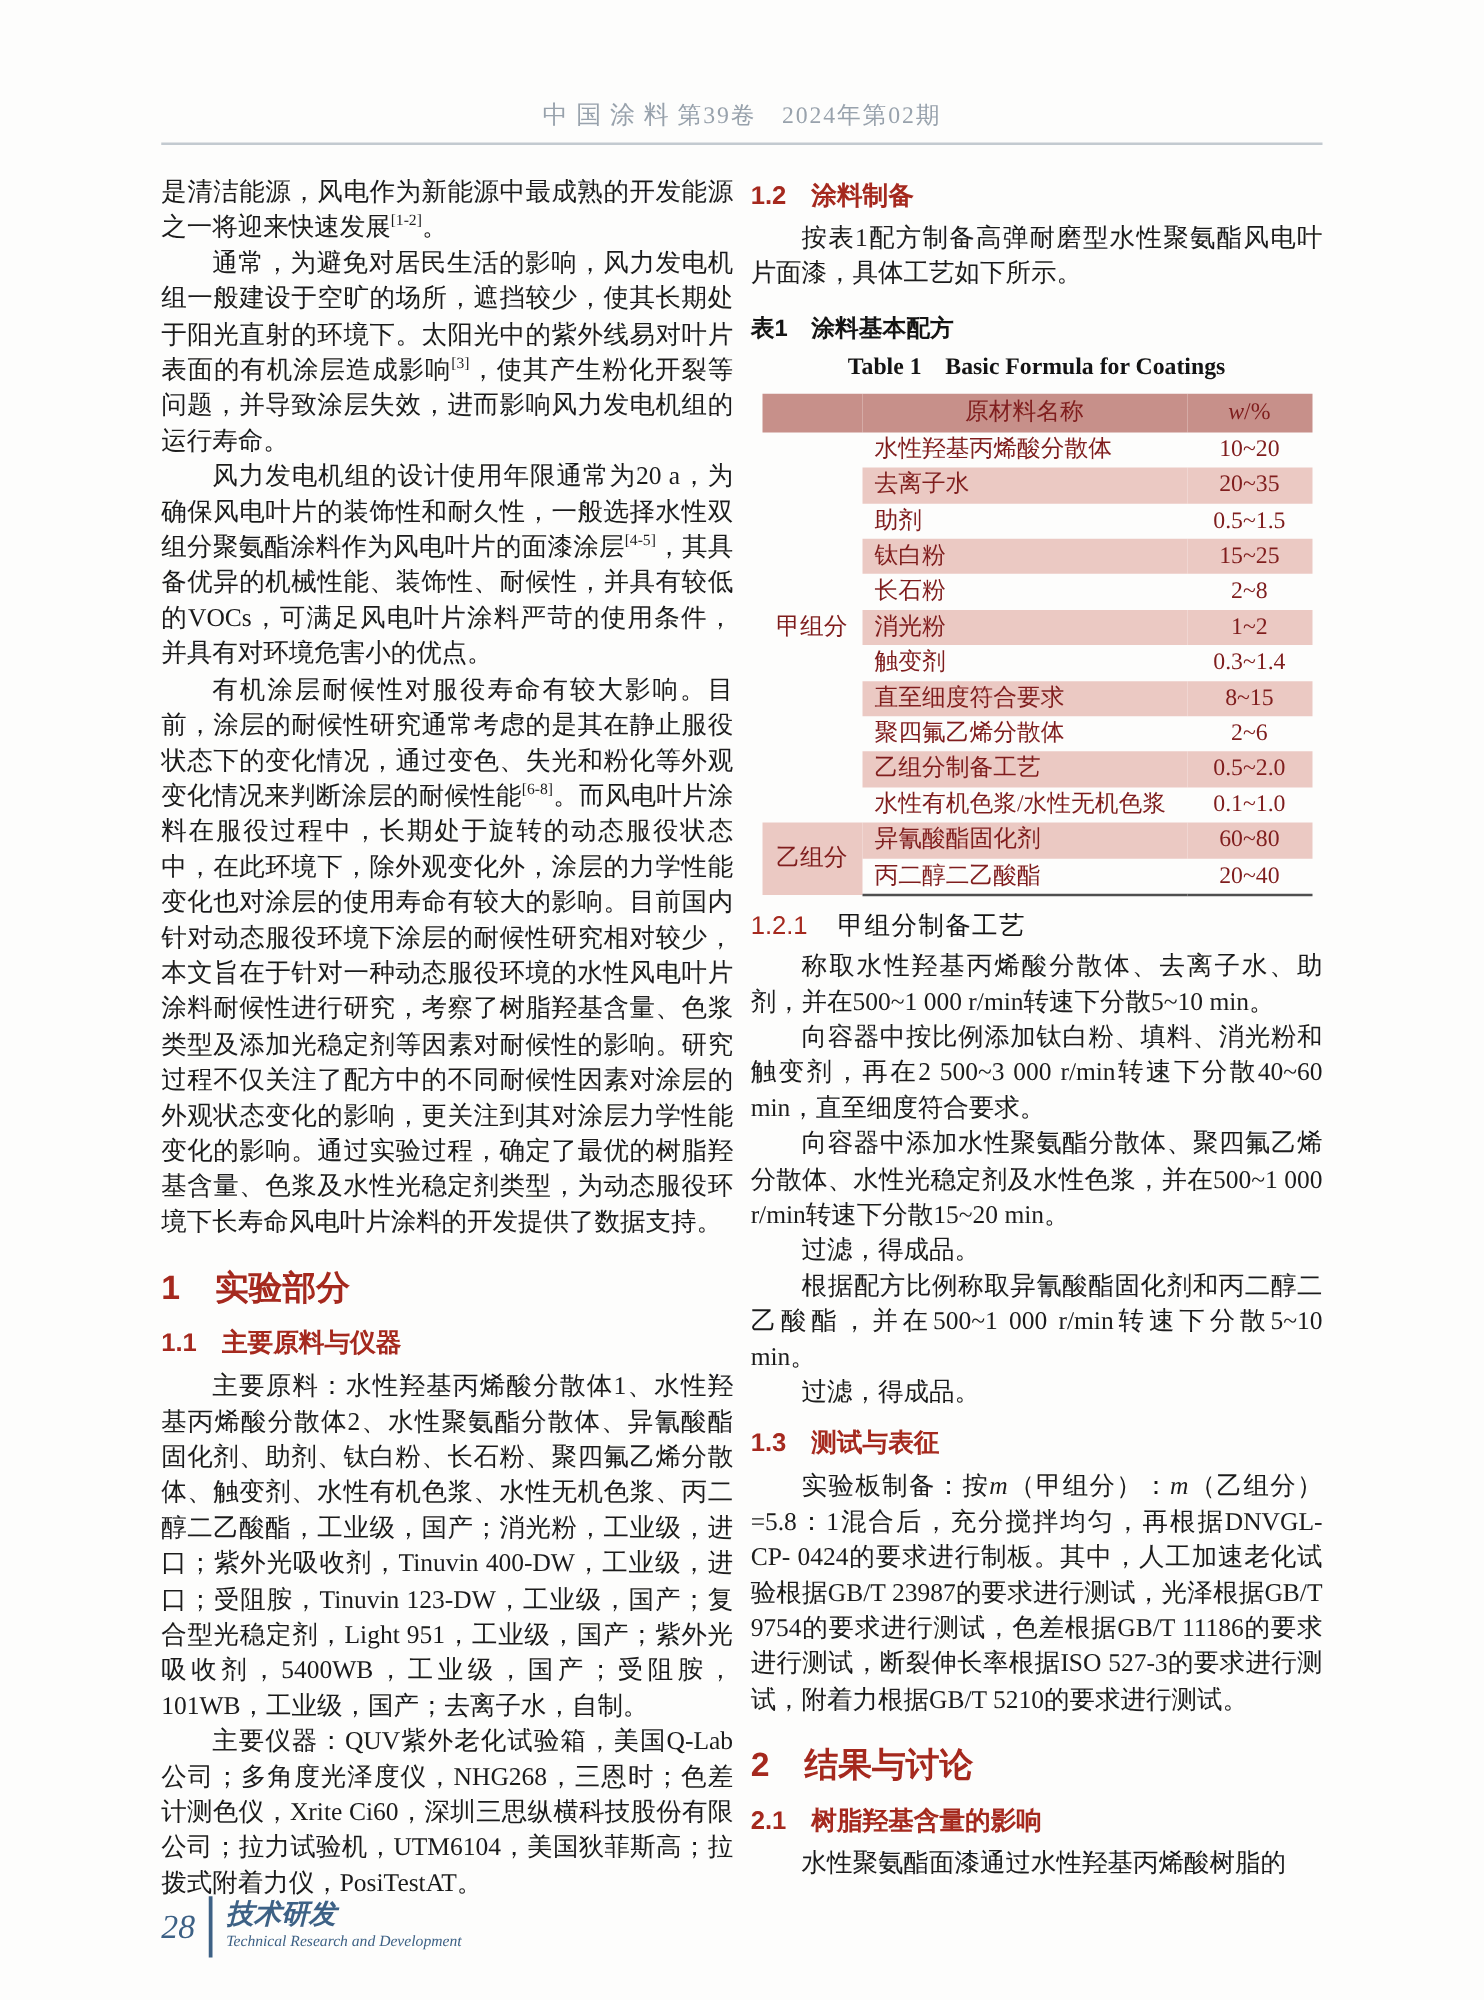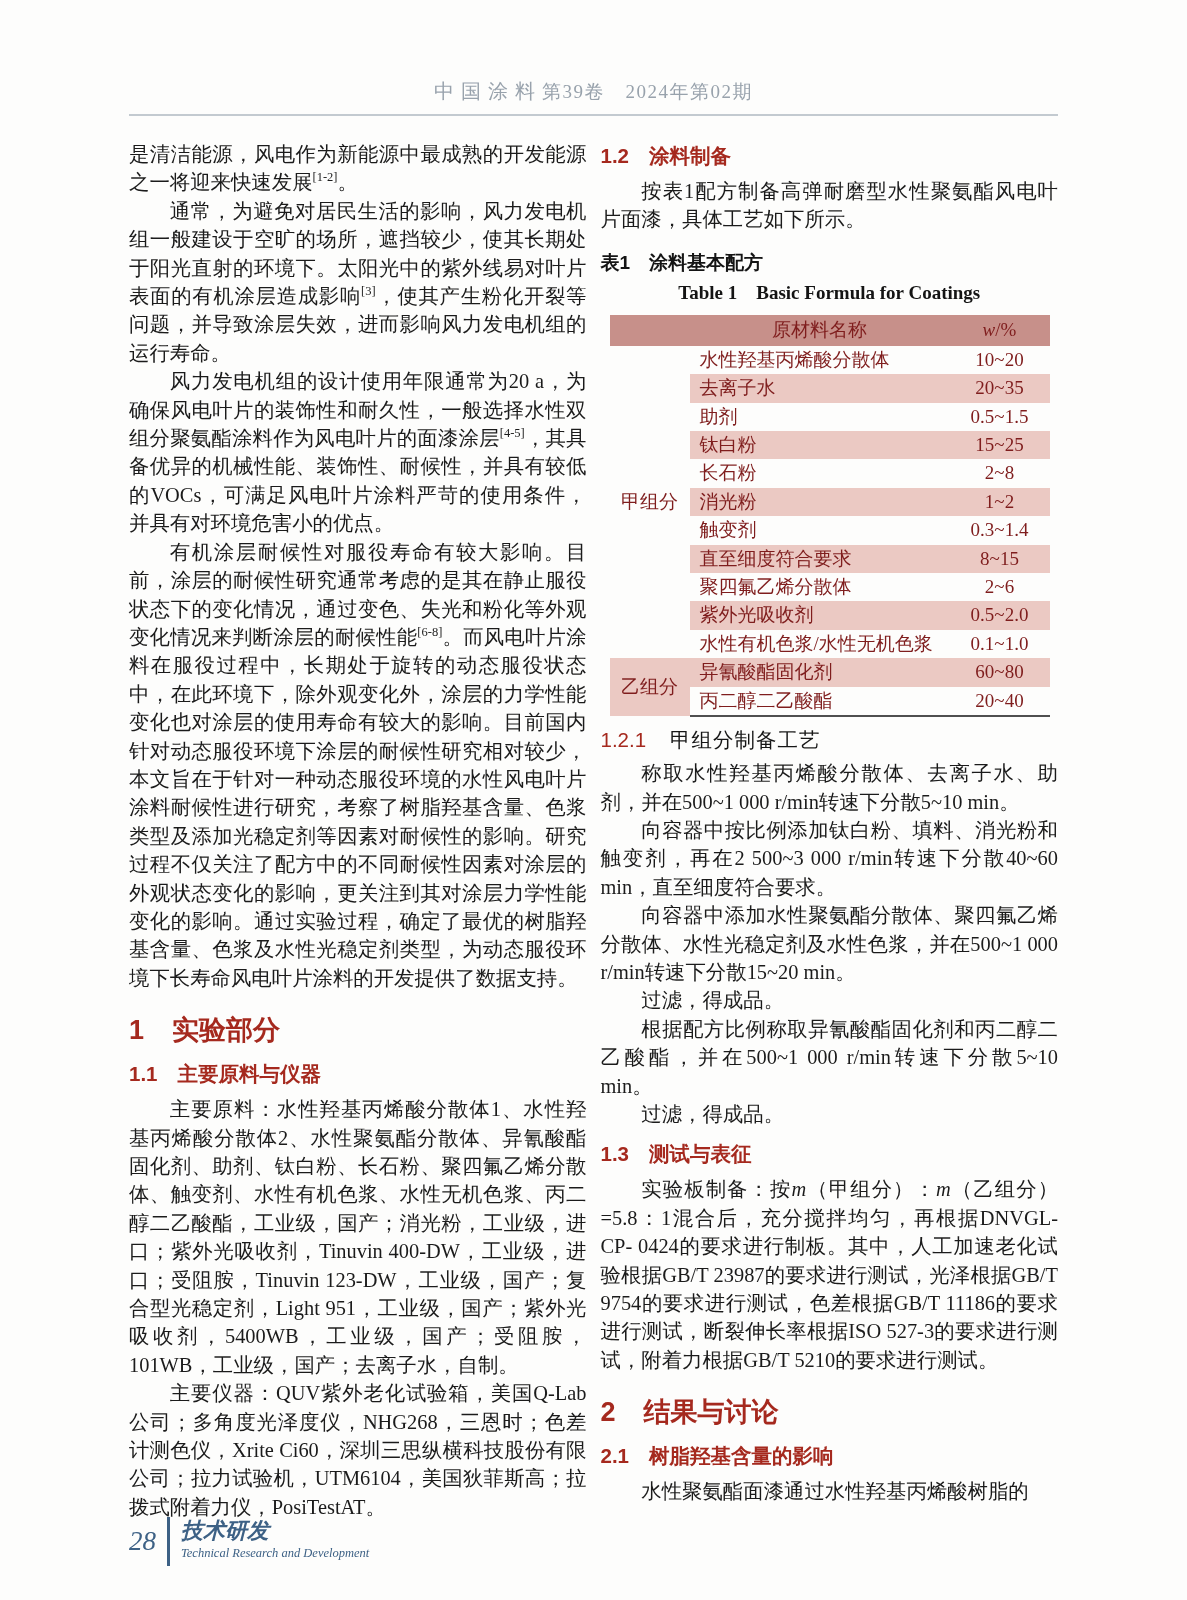--- a/index.html
+++ b/index.html
@@ -128,21 +128,21 @@
         </tr>
         <tr class="stripe">
           <td class="mc">直至细度符合要求</td>
           <td class="wc">8~15</td>
         </tr>
         <tr>
           <td class="mc">聚四氟乙烯分散体</td>
           <td class="wc">2~6</td>
         </tr>
         <tr class="stripe">
-          <td class="mc">紫外光吸收剂</td>
+          <td class="mc">乙组分制备工艺</td>
           <td class="wc">0.5~2.0</td>
         </tr>
         <tr>
           <td class="mc">水性有机色浆/水性无机色浆</td>
           <td class="wc">0.1~1.0</td>
         </tr>
         <tr class="stripe">
           <td class="gc gpink" rowspan="2">乙组分</td>
           <td class="mc">异氰酸酯固化剂</td>
           <td class="wc">60~80</td>

